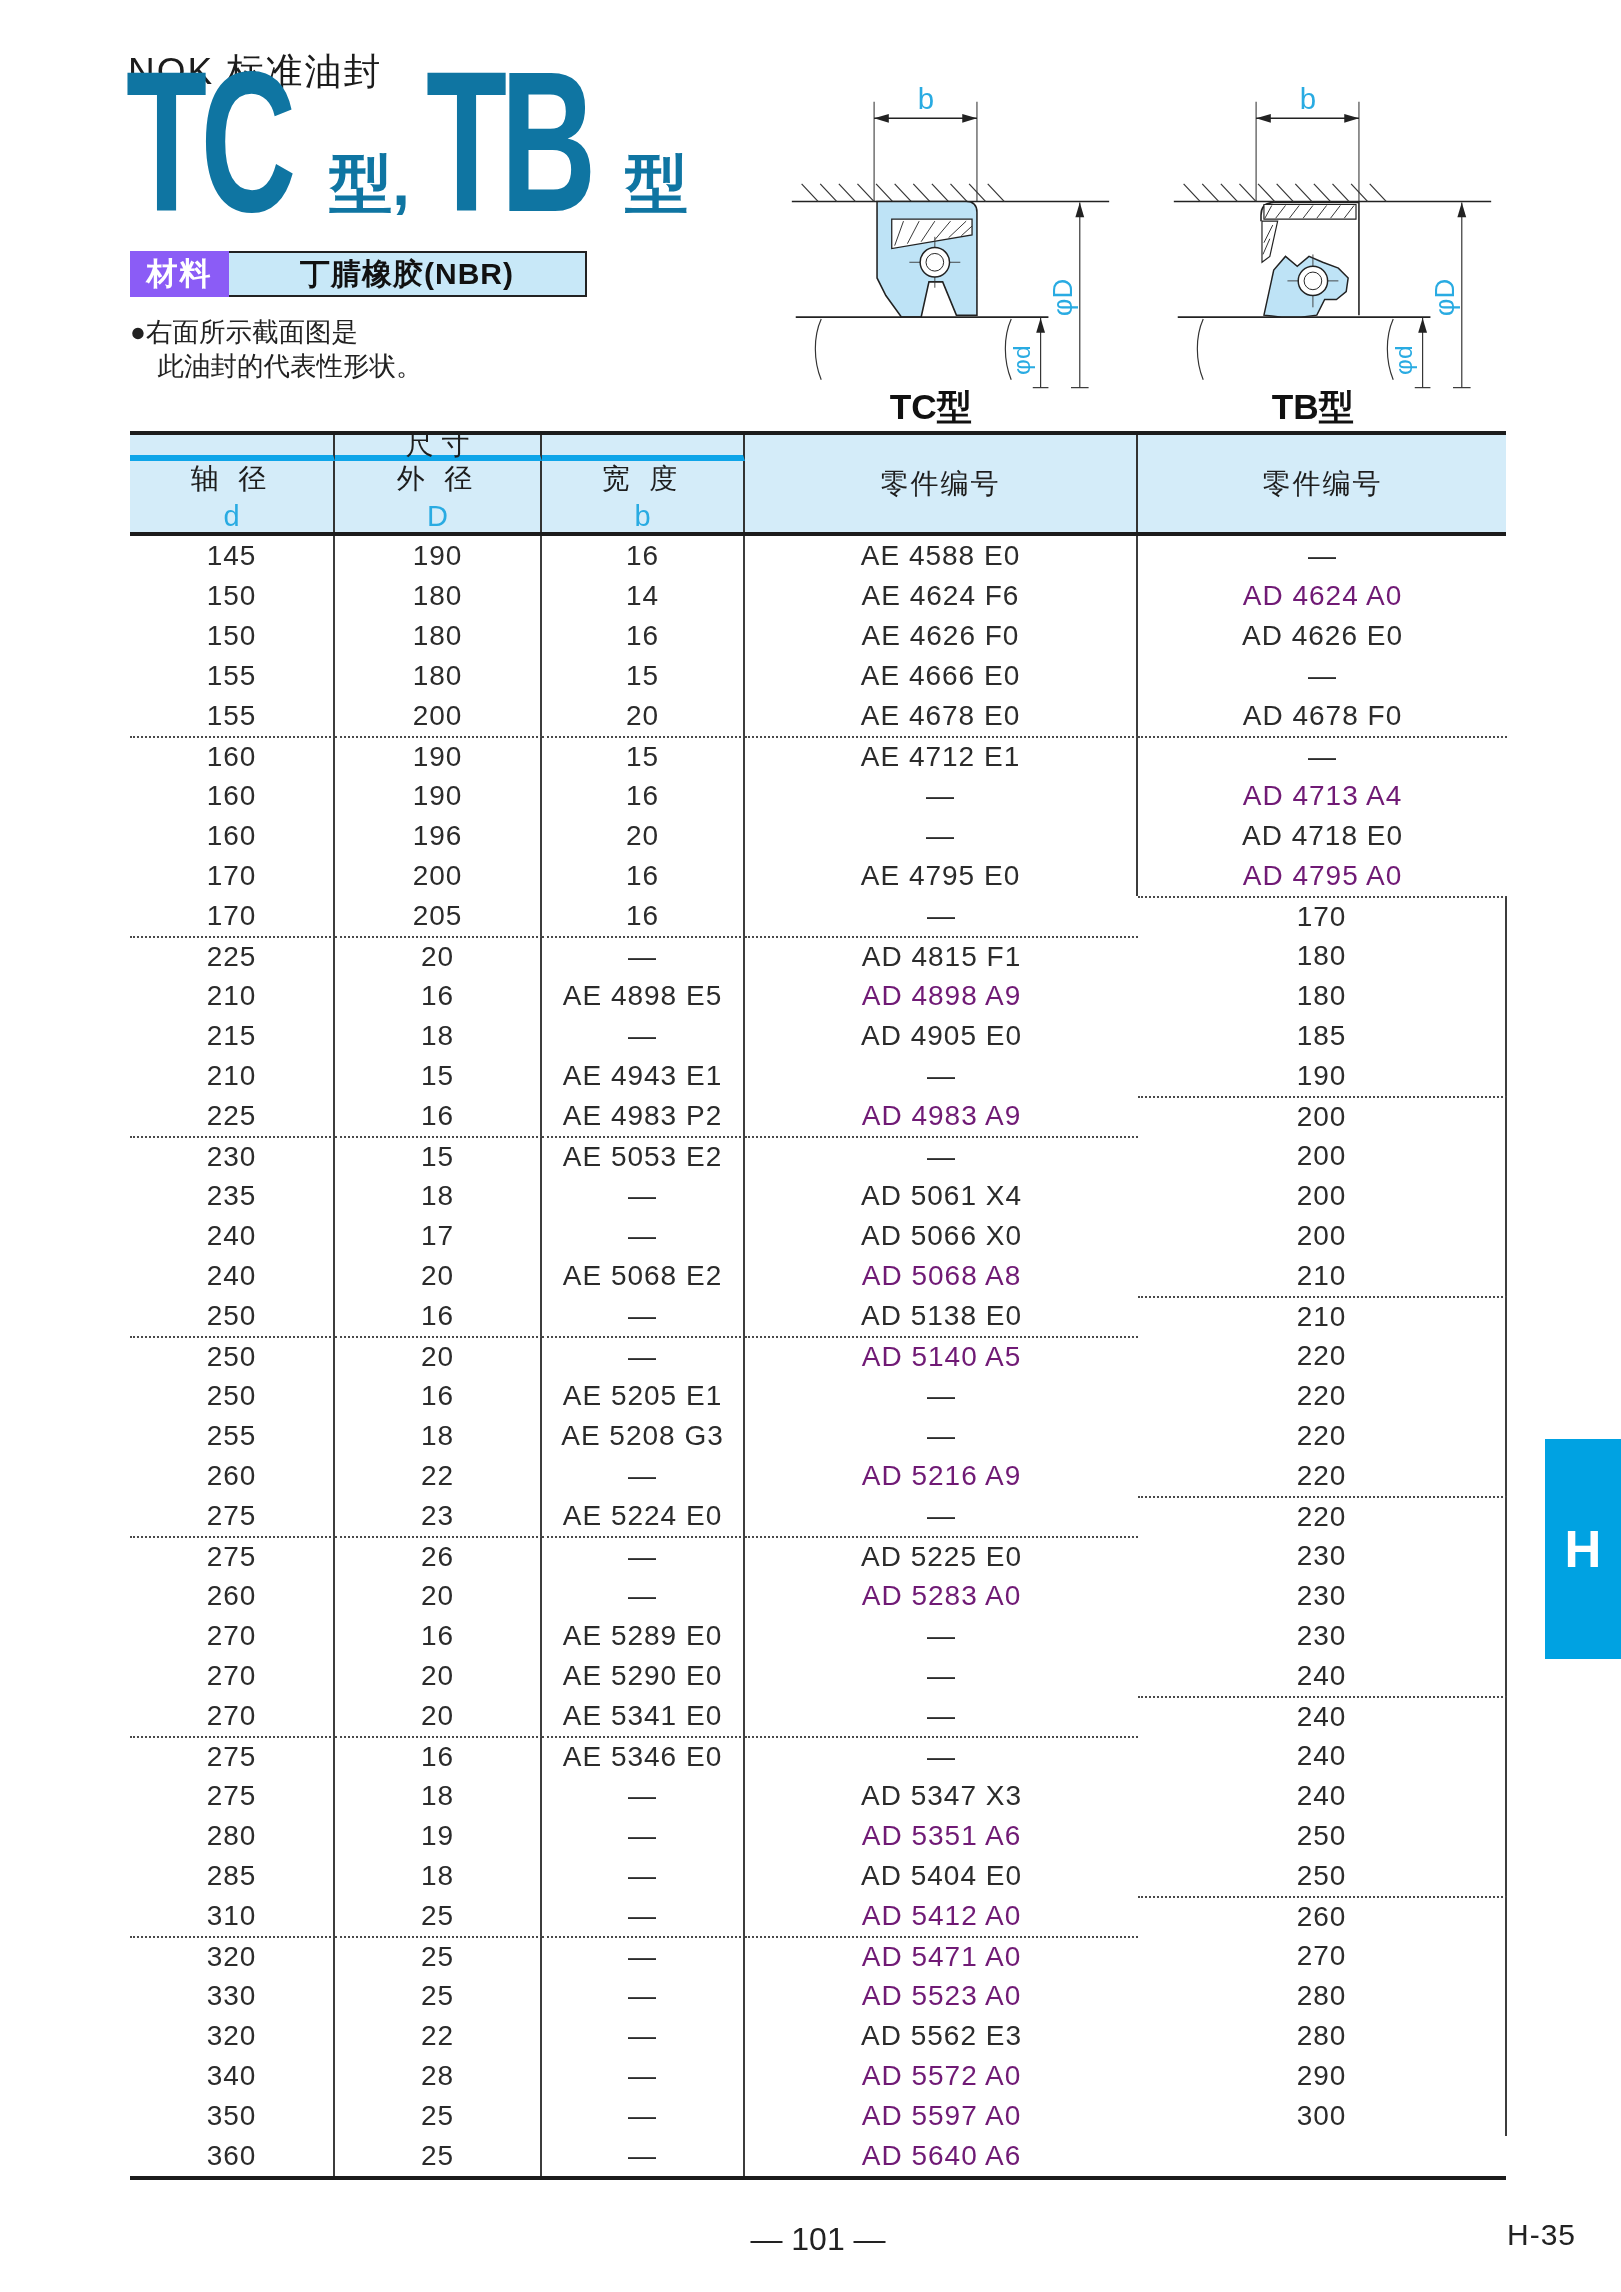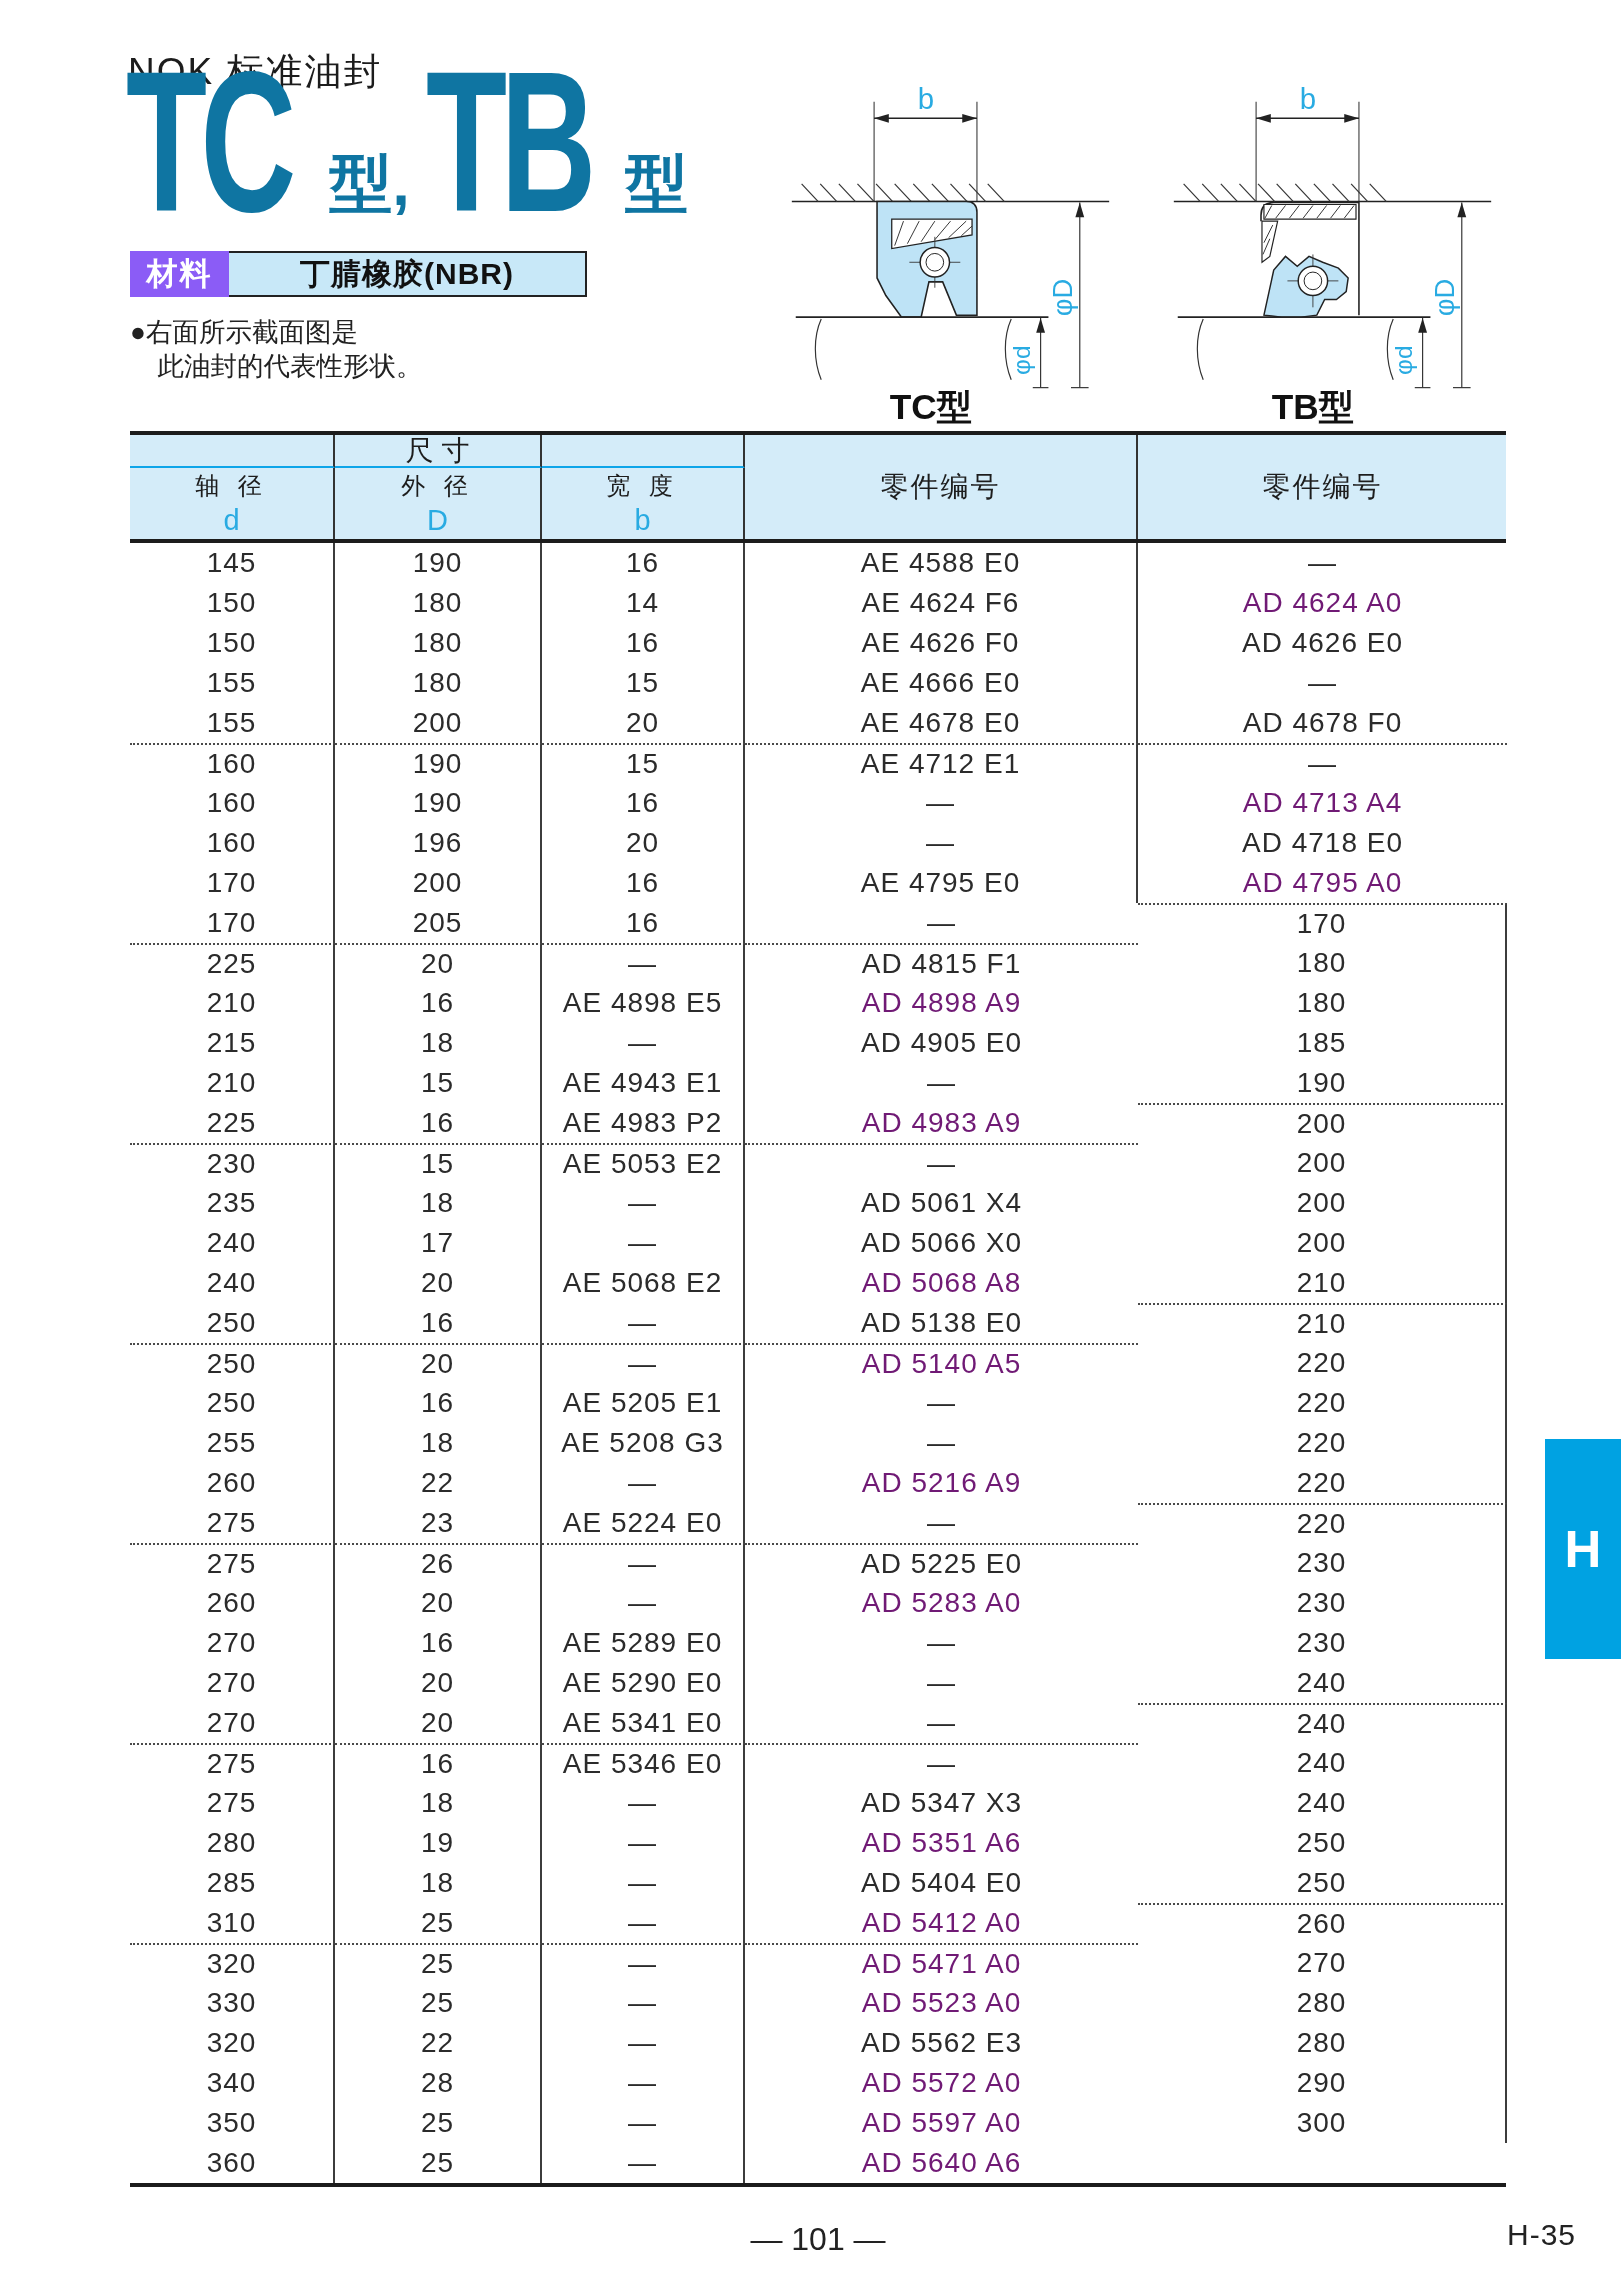--- a/index.html
+++ b/index.html
@@ -47,24 +47,24 @@
   .thead, .tbody {
     display:grid;
     grid-template-columns: 205px 207px 203px 393px 369px;
   }
   .thead {
     background:#D4ECF9;
     border-top:4.9px solid #1c1c1c;
     border-bottom:4.9px solid #1c1c1c;
   }
   .h-cell { display:flex; align-items:center; justify-content:center; font-size:28px; color:#1d1d1d; }
-  .h-top { height:33px; border-bottom:2px solid #0ea5e9; }
+  .h-top { height:26px; border-bottom:6px solid #0ea5e9; }
   .h-top.vline, .h-sub.vline, .h-part.vline { border-right:2px solid #333; }
   .h-sub { height:71px; flex-direction:column; justify-content:center; gap:2px; }
-  .h-sub .cn { font-size:24px; letter-spacing:5.9px; }
+  .h-sub .cn { font-size:28px; letter-spacing:5.9px; }
   .h-sub .sym { font-size:29px; color:#29ABE2; }
   .h-part { grid-row:1 / 3; font-size:28px; letter-spacing:2px; }
   .col4s { grid-column:4; }
   .col5s { grid-column:5; }
 
   .tbody { border-bottom:4.9px solid #1c1c1c; }
   .cell {
     height:40px; display:flex; align-items:center; justify-content:center;
     font-size:28px; color:#2b2b2b; border-right:2px solid #3c3c3c;
     letter-spacing:1px;

